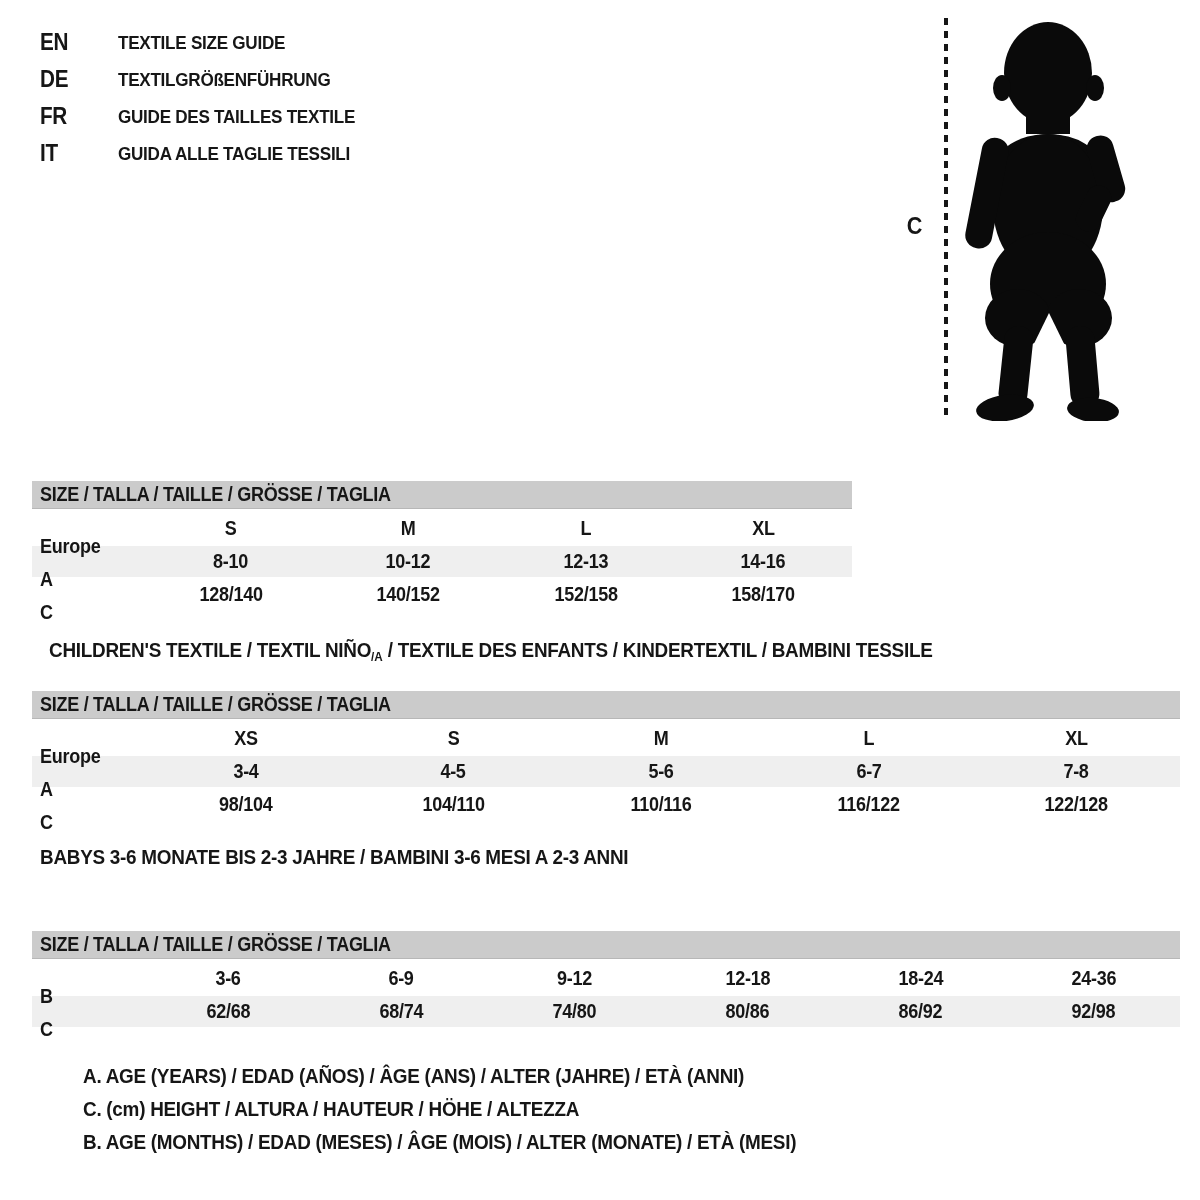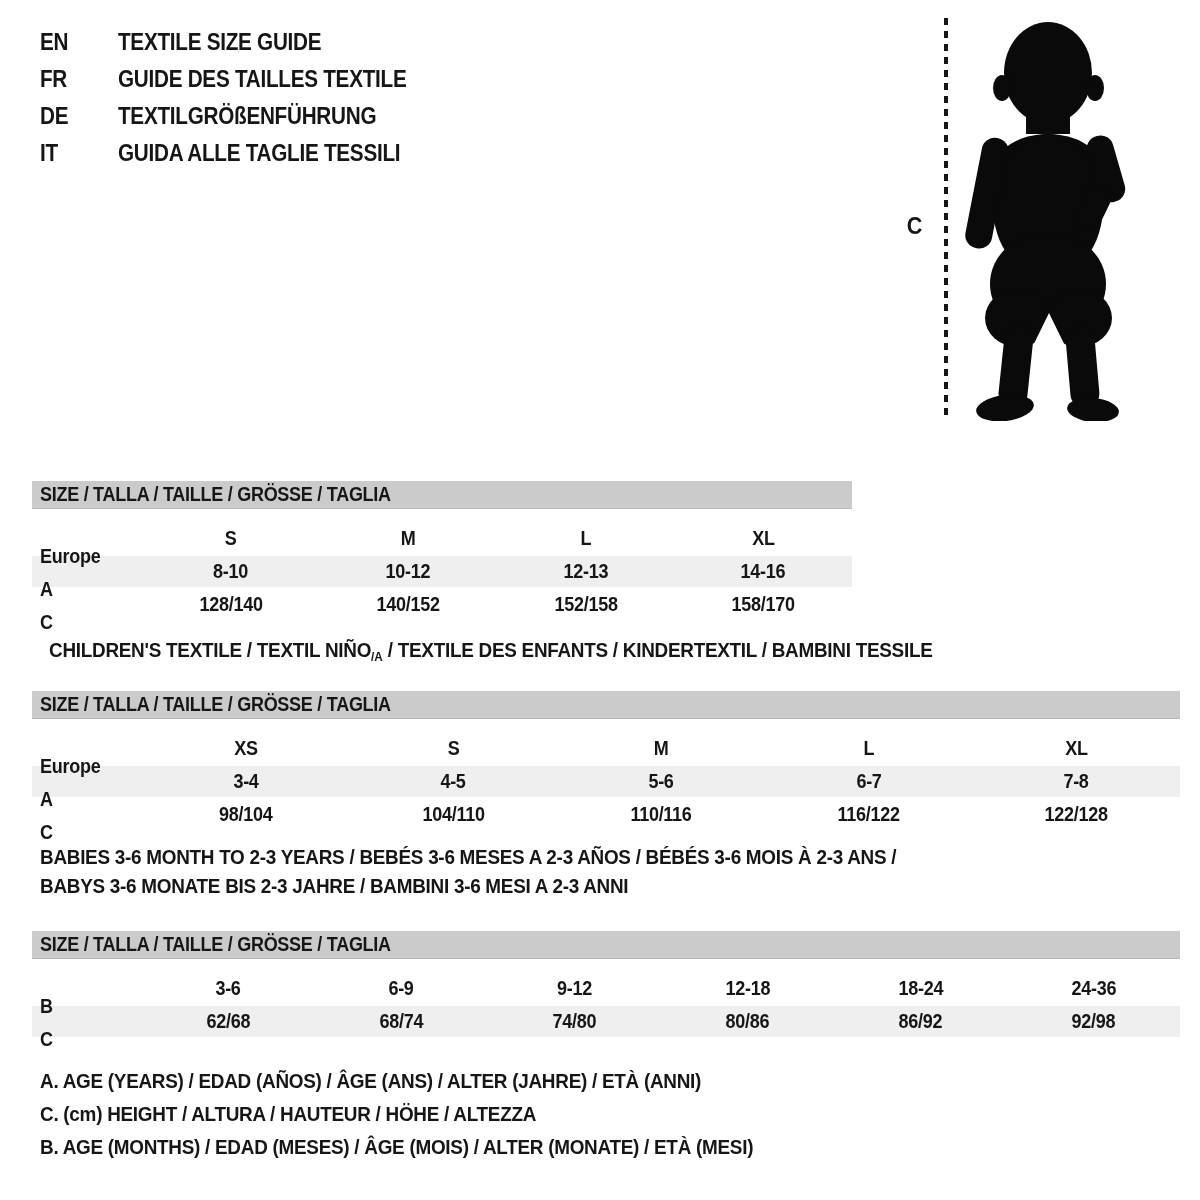--- a/index.html
+++ b/index.html
@@ -21,21 +21,21 @@
   .abs{position:absolute;}
 
   
   .cnd{display:inline-block;transform:scaleX(0.9);transform-origin:0 50%;letter-spacing:-0.3px;white-space:nowrap;}
   .cndc{display:inline-block;transform:scaleX(0.9);transform-origin:50% 50%;letter-spacing:-0.3px;white-space:nowrap;}
 
   
   .lang-list{left:40px;top:24px;}
   .lang-row{display:flex;align-items:center;height:37px;}
   .lang-code{width:78px;font-size:23px;font-weight:bold;}
-  .lang-label{font-size:23px;font-weight:bold;}
+  .lang-label{font-size:19px;font-weight:bold;}
 
   
   .measure-label{left:906px;top:212px;font-size:24px;font-weight:bold;}
   .measure-line{
     left:944px;top:18px;width:4px;height:398px;
     background:repeating-linear-gradient(to bottom, var(--text) 0 7px, transparent 7px 13px);
   }
   .silhouette{left:956px;top:16px;}
   .sil-fill{fill:var(--silhouette);}
   .sil-cut{fill:var(--background);}
@@ -45,56 +45,56 @@
   .babies-title .line{height:29px;display:flex;align-items:center;}
   .sub-a{font-size:13px;vertical-align:-4px;letter-spacing:0;}
 
   
   .stable{font-weight:bold;}
   .thead{
     height:28px;display:flex;align-items:center;
     background:var(--table-header-bg);
     border-bottom:1px solid #b7b7b7;
     padding-left:8px;box-sizing:border-box;
-    font-size:20px;margin-bottom:13px;
+    font-size:20px;margin-bottom:3px;
   }
   .trow{display:flex;align-items:center;height:31px;font-size:20px;margin-bottom:2px;}
   .trow.szrow{height:32px;}
   .trow.alt{background:var(--table-alt-row-bg);}
   .cell{flex:1;text-align:center;}
   .cell.lab{flex:0 0 110px;text-align:left;padding-left:8px;box-sizing:border-box;margin-top:36px;}
 
   .t-junior{left:32px;top:481px;width:820px;}
   .t-children{left:32px;top:691px;width:1148px;}
   .t-babies{left:32px;top:931px;width:1148px;}
   .title-junior{left:40px;top:430px;}
   .title-children{left:49px;top:638px;}
   .title-babies{left:40px;top:842px;}
 
   
   .legend{left:40px;top:1064px;font-size:21px;font-weight:bold;}
-  .legend-line{height:33px;display:flex;align-items:center;}
+  .legend-line{height:33px;display:flex;margin-left:43px;}
 </style>
 </head>
 <body>
 
 <div class="page">
 
   <div class="abs lang-list">
     <div class="lang-row">
       <span class="lang-code"><span class="cnd">EN</span></span>
       <span class="lang-label"><span class="cnd">TEXTILE SIZE GUIDE</span></span>
     </div>
     <div class="lang-row">
+      <span class="lang-code"><span class="cnd">DE</span></span>
+      <span class="lang-label"><span class="cnd">TEXTILGRÖßENFÜHRUNG</span></span>
+    </div>
+    <div class="lang-row">
       <span class="lang-code"><span class="cnd">FR</span></span>
       <span class="lang-label"><span class="cnd">GUIDE DES TAILLES TEXTILE</span></span>
-    </div>
-    <div class="lang-row">
-      <span class="lang-code"><span class="cnd">DE</span></span>
-      <span class="lang-label"><span class="cnd">TEXTILGRÖßENFÜHRUNG</span></span>
     </div>
     <div class="lang-row">
       <span class="lang-code"><span class="cnd">IT</span></span>
       <span class="lang-label"><span class="cnd">GUIDA ALLE TAGLIE TESSILI</span></span>
     </div>
   </div>
 
   <div class="abs measure-label"><span class="cndc">C</span></div>
   <div class="abs measure-line"></div>
   <svg class="abs silhouette" width="190" height="405" viewBox="0 0 190 405" aria-hidden="true">
@@ -177,23 +177,20 @@
       <span class="cell lab"><span class="cnd">C</span></span>
       <span class="cell"><span class="cndc">98/104</span></span>
       <span class="cell"><span class="cndc">104/110</span></span>
       <span class="cell"><span class="cndc">110/116</span></span>
       <span class="cell"><span class="cndc">116/122</span></span>
       <span class="cell"><span class="cndc">122/128</span></span>
     </div>
   </div>
 
   <div class="abs sec-title babies-title title-babies">
-    <div class="line">
-        <span class="cnd">BABIES 3-6 MONTH TO 2-3 YEARS / BEBÉS 3-6 MESES A 2-3 AÑOS / BÉBÉS 3-6 MOIS À 2-3 ANS /</span>
-      </div>
     <div class="line">
         <span class="cnd">BABYS 3-6 MONATE BIS 2-3 JAHRE / BAMBINI 3-6 MESI A 2-3 ANNI</span>
       </div>
   </div>
   <div class="abs stable t-babies">
     <div class="thead">
       <span class="cnd">SIZE / TALLA / TAILLE / GRÖSSE / TAGLIA</span>
     </div>
     <div class="trow szrow">
       <span class="cell lab"><span class="cnd">B</span></span>

